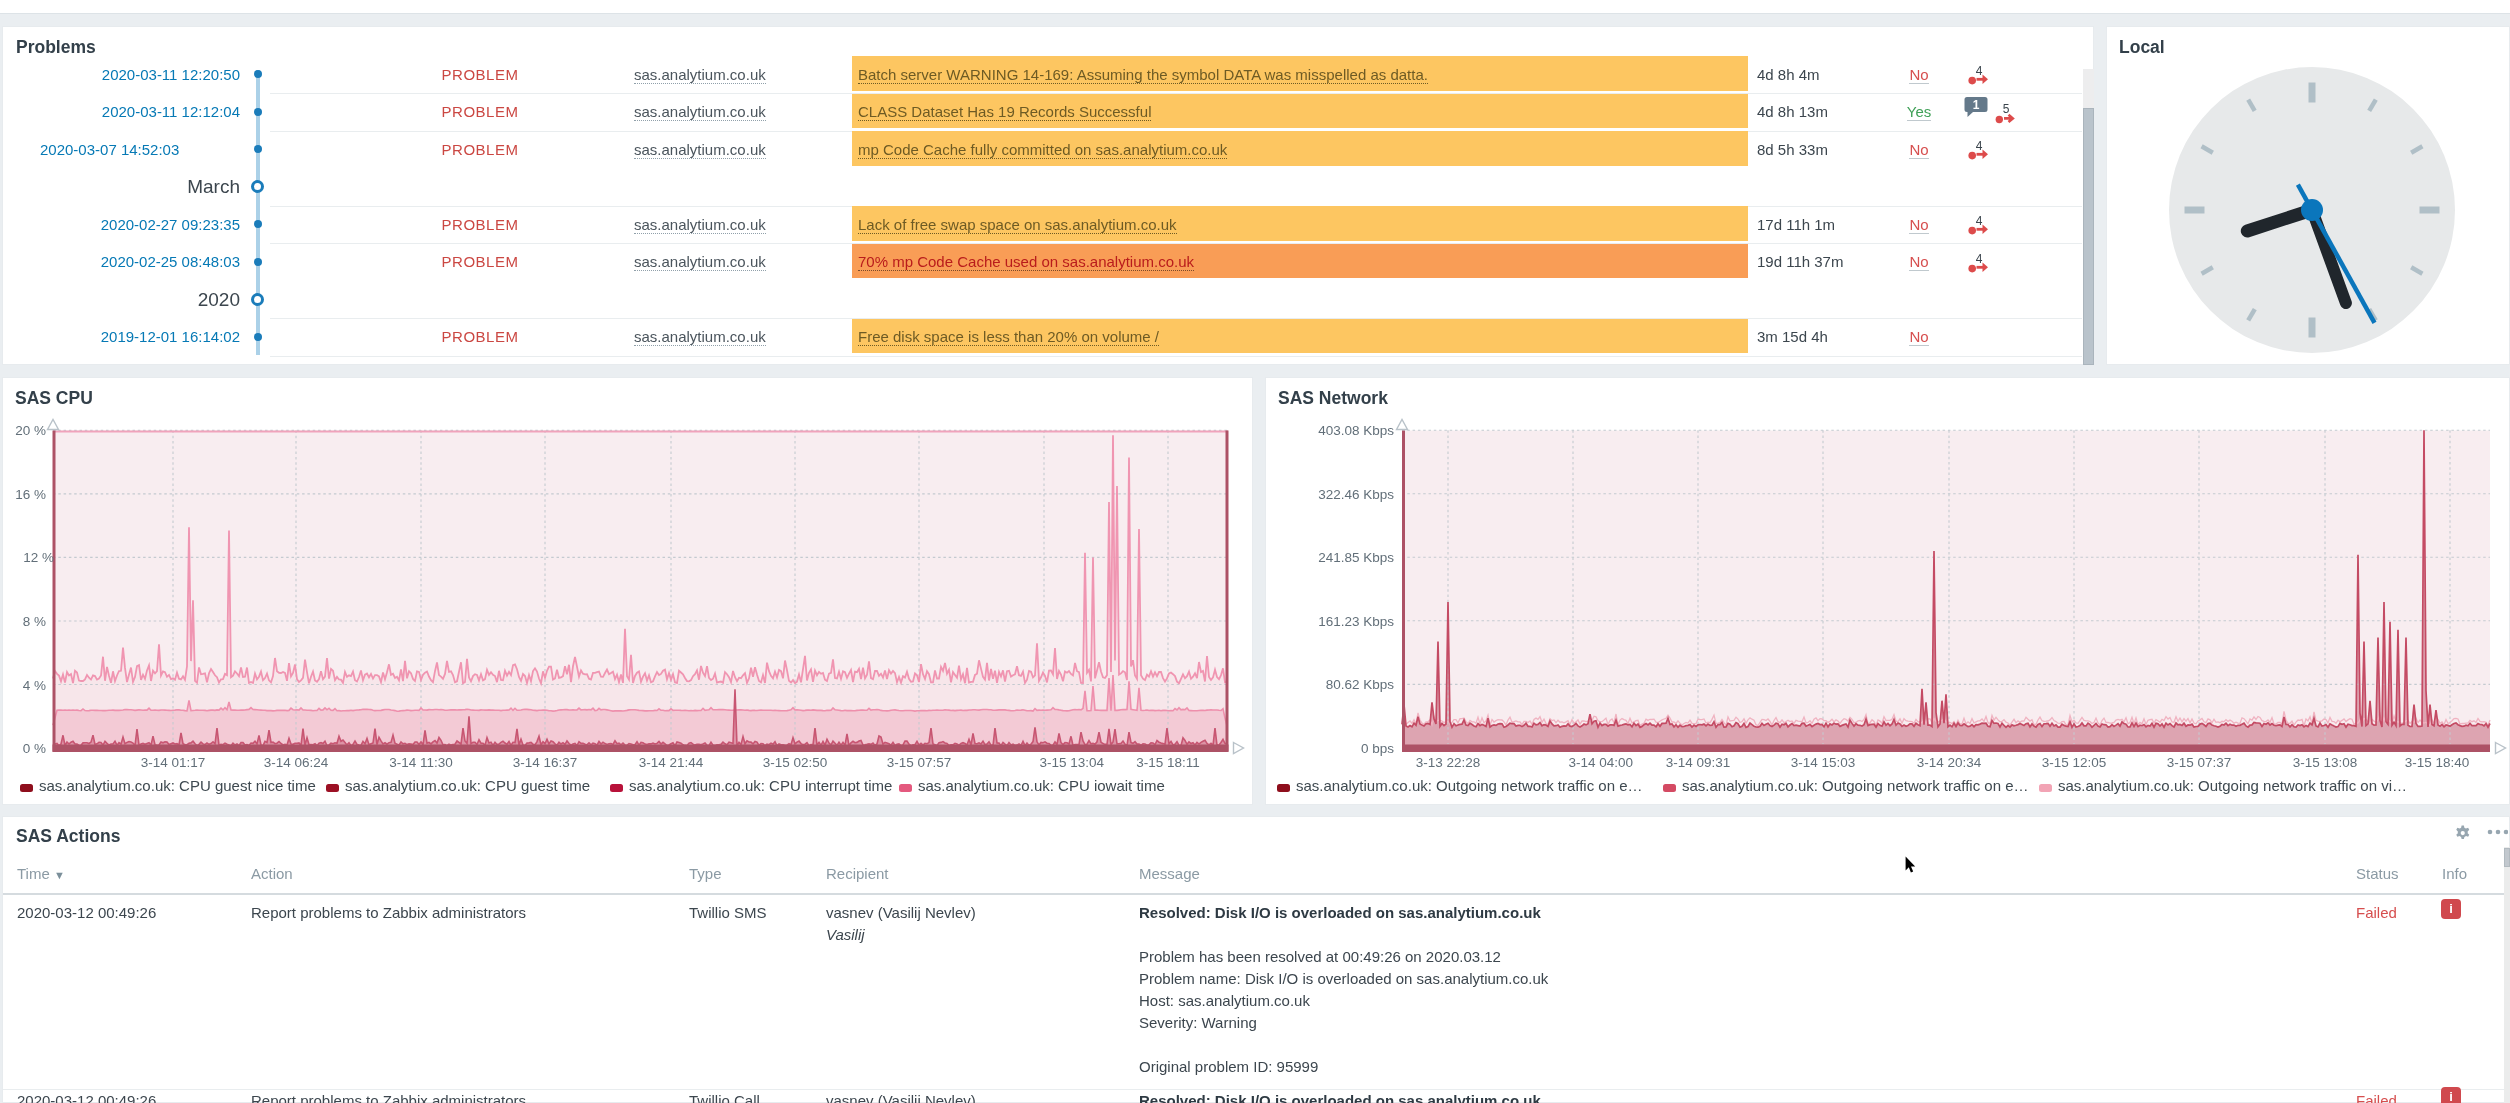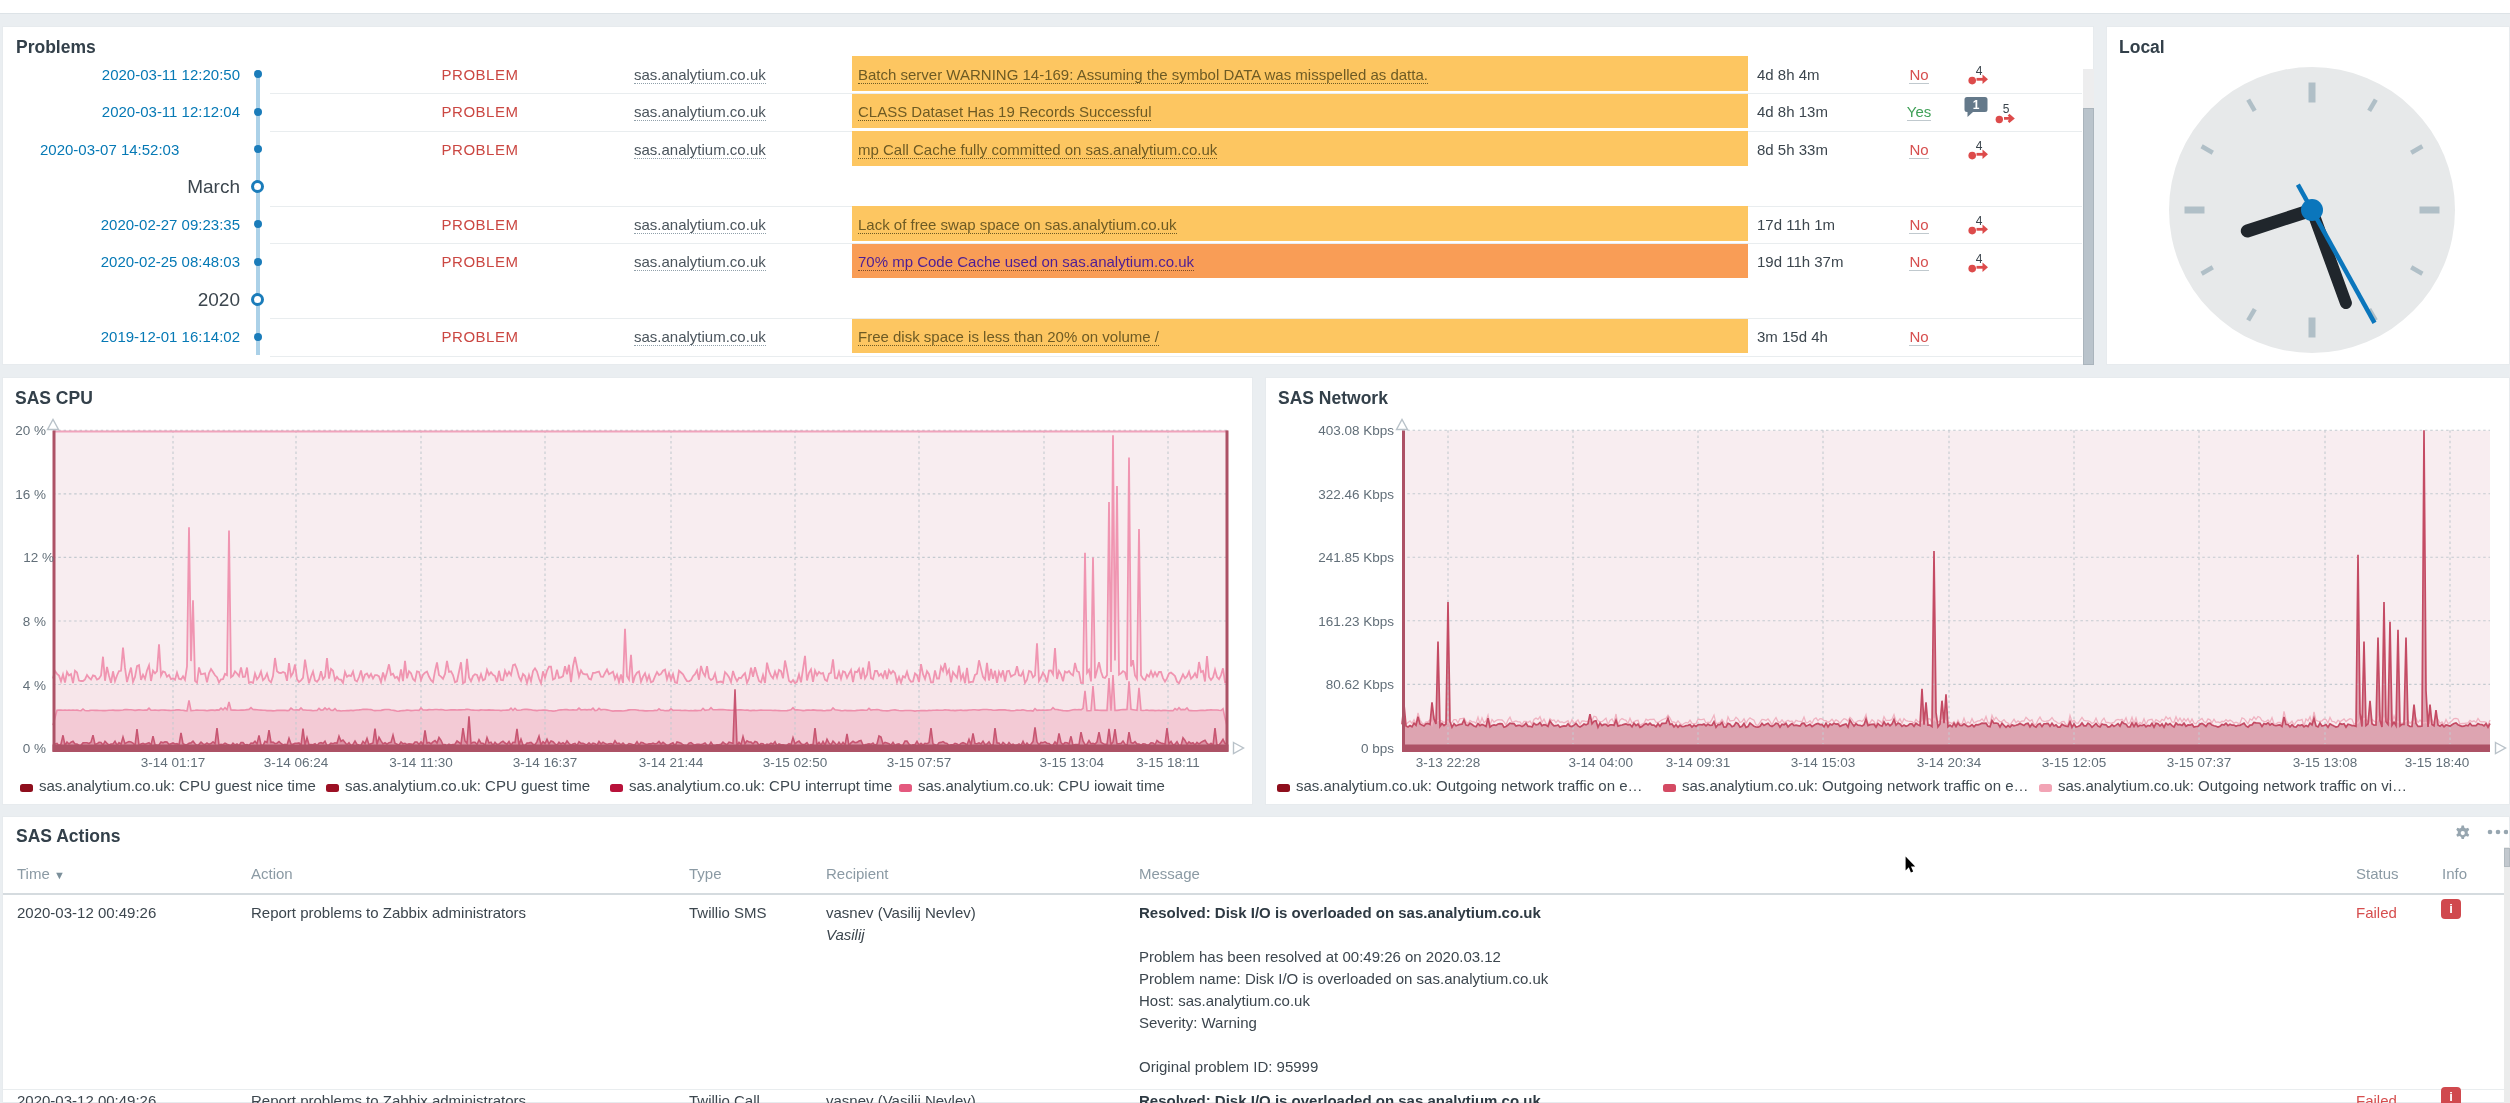--- a/index.html
+++ b/index.html
@@ -70,21 +70,21 @@
 <text x="42" y="17" font-size="12" fill="#3a444c" text-anchor="middle" font-family="Liberation Sans">5</text>
 <circle cx="35.3" cy="23.5" r="3.7" fill="#dd4b4b"></circle>
 <path d="M40 22.4 h7.2 M44.5 18.8 l4.3 3.6 l-4.3 3.6" stroke="#dd4b4b" stroke-width="2.6" fill="none"></path>
 </svg>
 <div class="rowline" style="left:270px;top:130.5px;width:1812px"></div>
 <div class="abs t13 blue" style="left:40px;top:140.8px;width:200px;text-align:left">2020-03-07 14:52:03</div>
 <div class="dot" style="left:253.6px;top:145.2px"></div>
 <div class="abs t13 red" style="left:440px;top:140.8px;width:80px;text-align:center;letter-spacing:.5px">PROBLEM</div>
 <div class="abs t13 host" style="left:634px;top:140.8px">sas.analytium.co.uk</div>
 <div class="sev" style="left:852px;top:131.0px;width:896px;background:#fdc661"></div>
-<div class="sevtxt" style="left:858px;top:140.8px;color:#6e5b24;border-bottom-color:#6e5b24">mp Call Cache fully committed on sas.analytium.co.uk</div>
+<div class="sevtxt" style="left:858px;top:140.8px;color:#6e5b24;border-bottom-color:#6e5b24">mp Code Cache fully committed on sas.analytium.co.uk</div>
 <div class="abs t13 dark" style="left:1757px;top:140.8px">8d 5h 33m</div>
 <div class="abs t13" style="left:1880px;top:140.8px;width:78px;text-align:center"><span class="ack" style="color:#d64e4e">No</span></div>
 <svg class="abs" style="left:1964px;top:139.2px" width="28" height="24" viewBox="0 0 28 24">
 <text x="15" y="11" font-size="12" fill="#3a444c" text-anchor="middle" font-family="Liberation Sans">4</text>
 <circle cx="8.2" cy="16.6" r="3.8" fill="#dd4b4b"></circle>
 <path d="M12.5 15.3 h8" stroke="#dd4b4b" stroke-width="2.8" fill="none"></path>
 <path d="M18.5 10.6 L24 15.3 L18.5 20 Z" fill="#dd4b4b"></path>
 </svg>
 <div class="abs" style="left:40px;top:176.2px;width:200px;text-align:right;font-size:19px;color:#3c464e;line-height:21px">March</div>
 <div class="bigdot" style="left:251.1px;top:180.2px"></div>
@@ -102,21 +102,21 @@
 <circle cx="8.2" cy="16.6" r="3.8" fill="#dd4b4b"></circle>
 <path d="M12.5 15.3 h8" stroke="#dd4b4b" stroke-width="2.8" fill="none"></path>
 <path d="M18.5 10.6 L24 15.3 L18.5 20 Z" fill="#dd4b4b"></path>
 </svg>
 <div class="rowline" style="left:270px;top:243.0px;width:1812px"></div>
 <div class="abs t13 blue" style="left:40px;top:253.2px;width:200px;text-align:right">2020-02-25 08:48:03</div>
 <div class="dot" style="left:253.6px;top:257.8px"></div>
 <div class="abs t13 red" style="left:440px;top:253.2px;width:80px;text-align:center;letter-spacing:.5px">PROBLEM</div>
 <div class="abs t13 host" style="left:634px;top:253.2px">sas.analytium.co.uk</div>
 <div class="sev" style="left:852px;top:243.5px;width:896px;background:#f99d56"></div>
-<div class="sevtxt" style="left:858px;top:253.2px;color:#4c1d95;border-bottom-color:#7a4a2b">70% mp Code Cache used on sas.analytium.co.uk</div>
+<div class="sevtxt" style="left:858px;top:253.2px;color:#b91c1c;border-bottom-color:#7a4a2b">70% mp Code Cache used on sas.analytium.co.uk</div>
 <div class="abs t13 dark" style="left:1757px;top:253.2px">19d 11h 37m</div>
 <div class="abs t13" style="left:1880px;top:253.2px;width:78px;text-align:center"><span class="ack" style="color:#d64e4e">No</span></div>
 <svg class="abs" style="left:1964px;top:251.8px" width="28" height="24" viewBox="0 0 28 24">
 <text x="15" y="11" font-size="12" fill="#3a444c" text-anchor="middle" font-family="Liberation Sans">4</text>
 <circle cx="8.2" cy="16.6" r="3.8" fill="#dd4b4b"></circle>
 <path d="M12.5 15.3 h8" stroke="#dd4b4b" stroke-width="2.8" fill="none"></path>
 <path d="M18.5 10.6 L24 15.3 L18.5 20 Z" fill="#dd4b4b"></path>
 </svg>
 <div class="abs" style="left:40px;top:288.8px;width:200px;text-align:right;font-size:19px;color:#3c464e;line-height:21px">2020</div>
 <div class="bigdot" style="left:251.1px;top:292.8px"></div>

